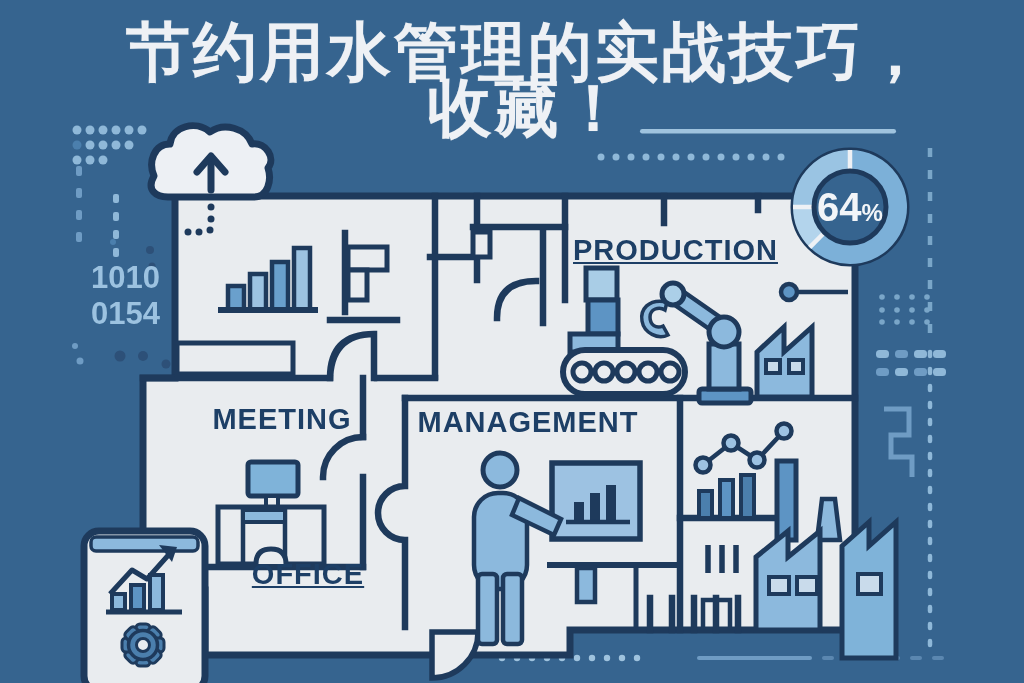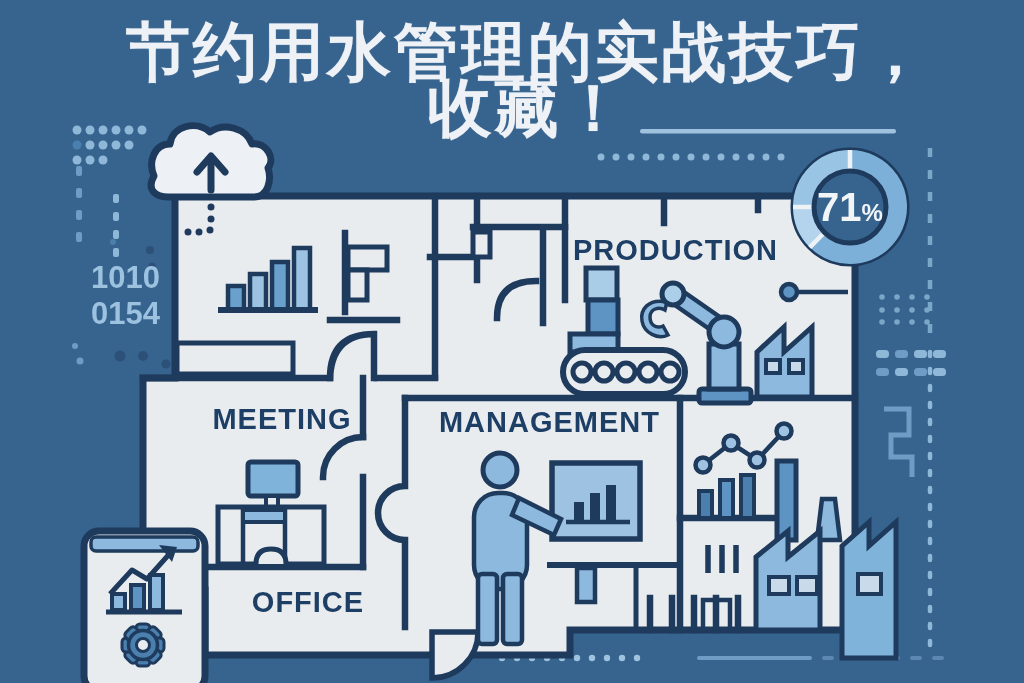--- a/index.html
+++ b/index.html
@@ -15,24 +15,24 @@
     font-weight:800;font-size:64px;line-height:1;letter-spacing:3px;
     text-shadow:0 0 1px rgba(255,255,255,.4);
     padding-left:32px;
   }
   .t1{top:20px;}
   .t2{top:76px;}
   .room-label{
     font-weight:800;font-size:29px;color:#1d3f66;letter-spacing:1px;
     text-align:center;
   }
-  .lbl-production{left:558px;top:234px;width:235px;}
-  .lbl-management{left:428px;top:406px;width:232px;text-align:right;}
+  .lbl-production{left:558px;top:234px;width:235px;text-decoration:underline;}
+  .lbl-management{left:412px;top:406px;width:232px;}
   .lbl-meeting{left:206px;top:403px;width:152px;}
-  .lbl-office{left:242px;top:586px;width:132px;}
+  .lbl-office{left:242px;top:558px;width:132px;text-decoration:underline;}
   .binary{
     left:64px;top:260px;width:96px;text-align:right;
     color:#9cc2e0;font-weight:800;font-size:31px;line-height:36px;
     white-space:normal;
   }
   .donut-label{
     left:798px;top:186px;width:104px;text-align:center;
     color:#f2f5f8;font-weight:800;font-size:40px;line-height:42px;
   }
   .donut-label .unit{font-size:24px;font-weight:800;}
@@ -338,14 +338,14 @@
   <span>1010</span><br>
   <span>0154</span>
 </div>
 
 <div class="txt room-label lbl-production">PRODUCTION</div>
 <div class="txt room-label lbl-management">MANAGEMENT</div>
 <div class="txt room-label lbl-meeting">MEETING</div>
 <div class="txt room-label lbl-office">OFFICE</div>
 
 <div class="txt donut-label">
-  <span>71</span><span class="unit">%</span>
+  <span>64</span><span class="unit">%</span>
 </div>
 
 </body></html>

